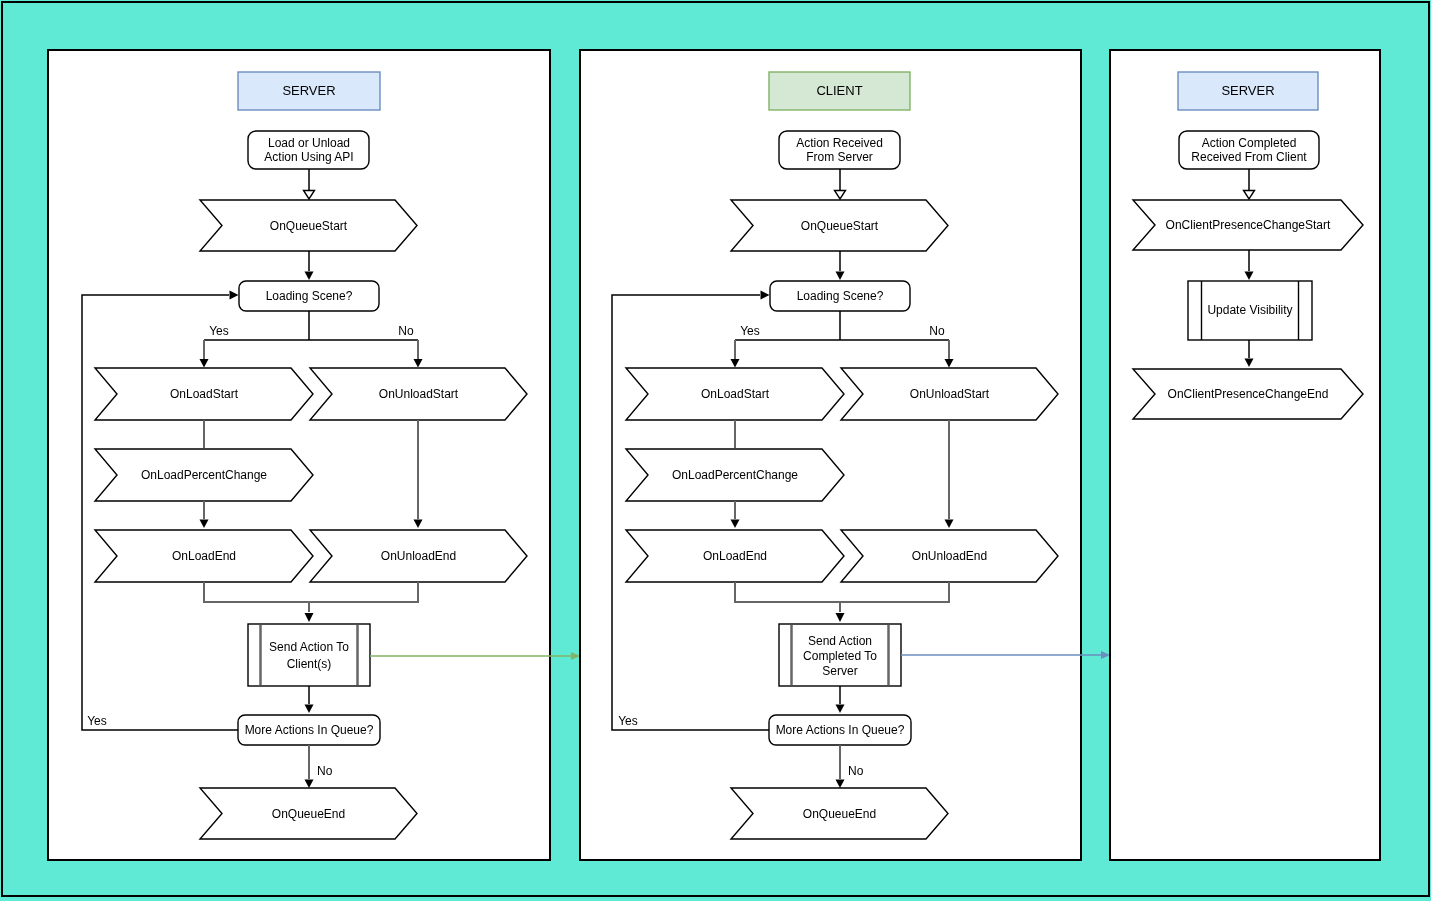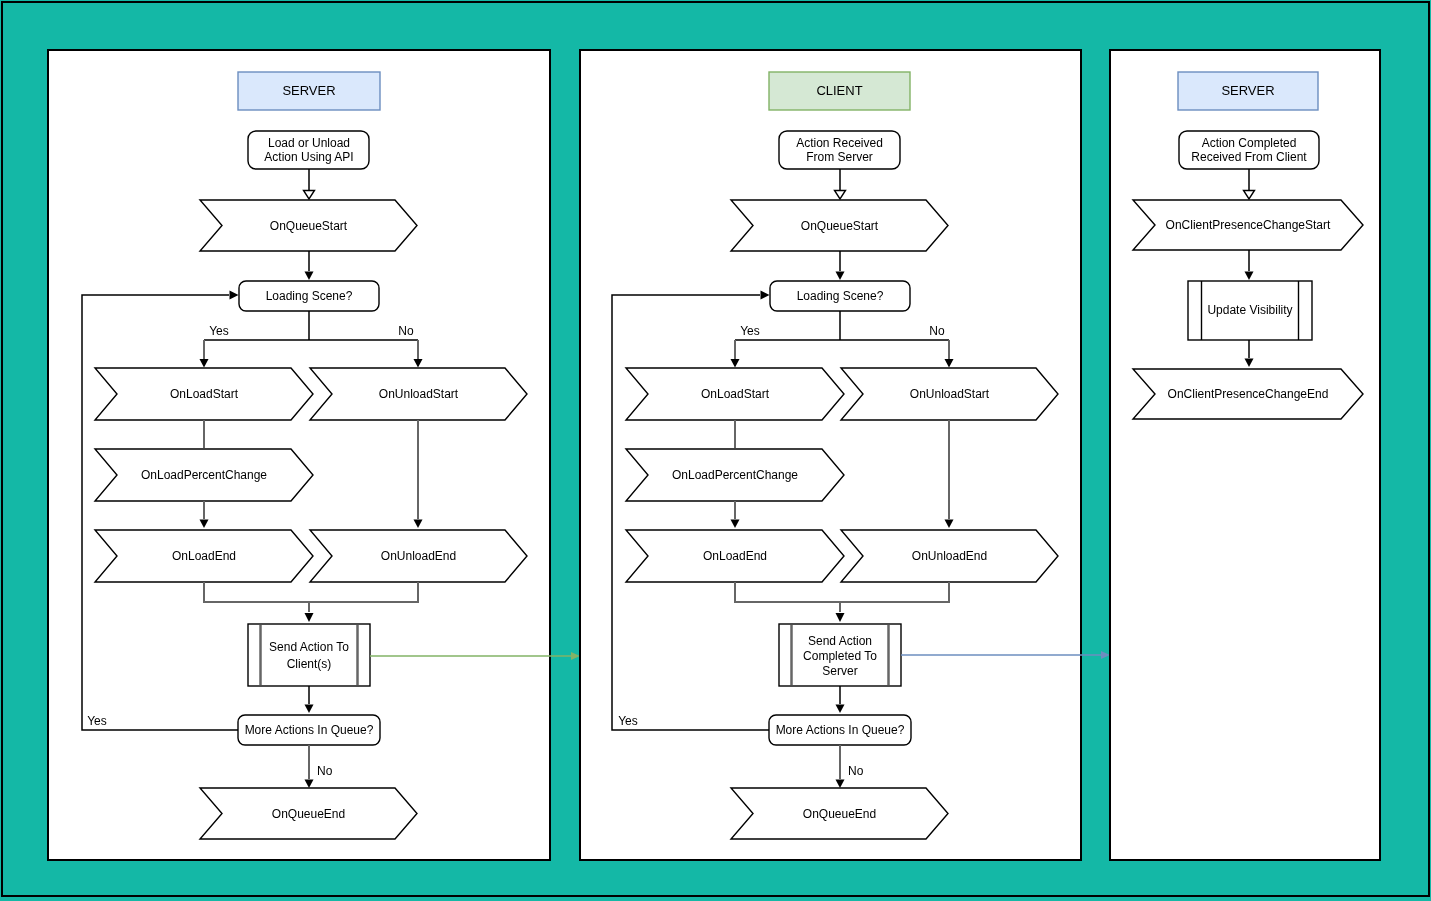--- a/index.html
+++ b/index.html
@@ -1,16 +1,16 @@
 <!DOCTYPE html>
 <html><head>
 <meta charset="utf-8">
 <style>
   html,body{margin:0;padding:0;background:#fff;}
-  .stage{position:relative;width:1431px;height:901px;background:#14b8a6;
+  .stage{position:relative;width:1431px;height:901px;background:#5eead4;
          font-family:"Liberation Sans", sans-serif;}
   svg text{font-family:"Liberation Sans", sans-serif;font-size:12px;fill:#000;text-anchor:middle;}
   svg text.hdr{font-size:13px;}
   svg text.left{text-anchor:start;}
   .frame{fill:none;stroke:#000;stroke-width:2;}
   .panel{fill:#fff;stroke:#000;stroke-width:2;}
   .shape{fill:#fff;stroke:#000;stroke-width:1.4;}
   .hdr-server{stroke:#6c8ebf;stroke-width:1.4;}
   .hdr-client{stroke:#82b366;stroke-width:1.4;}
   .c-black{stroke:#000;stroke-width:1.5;fill:none;}

